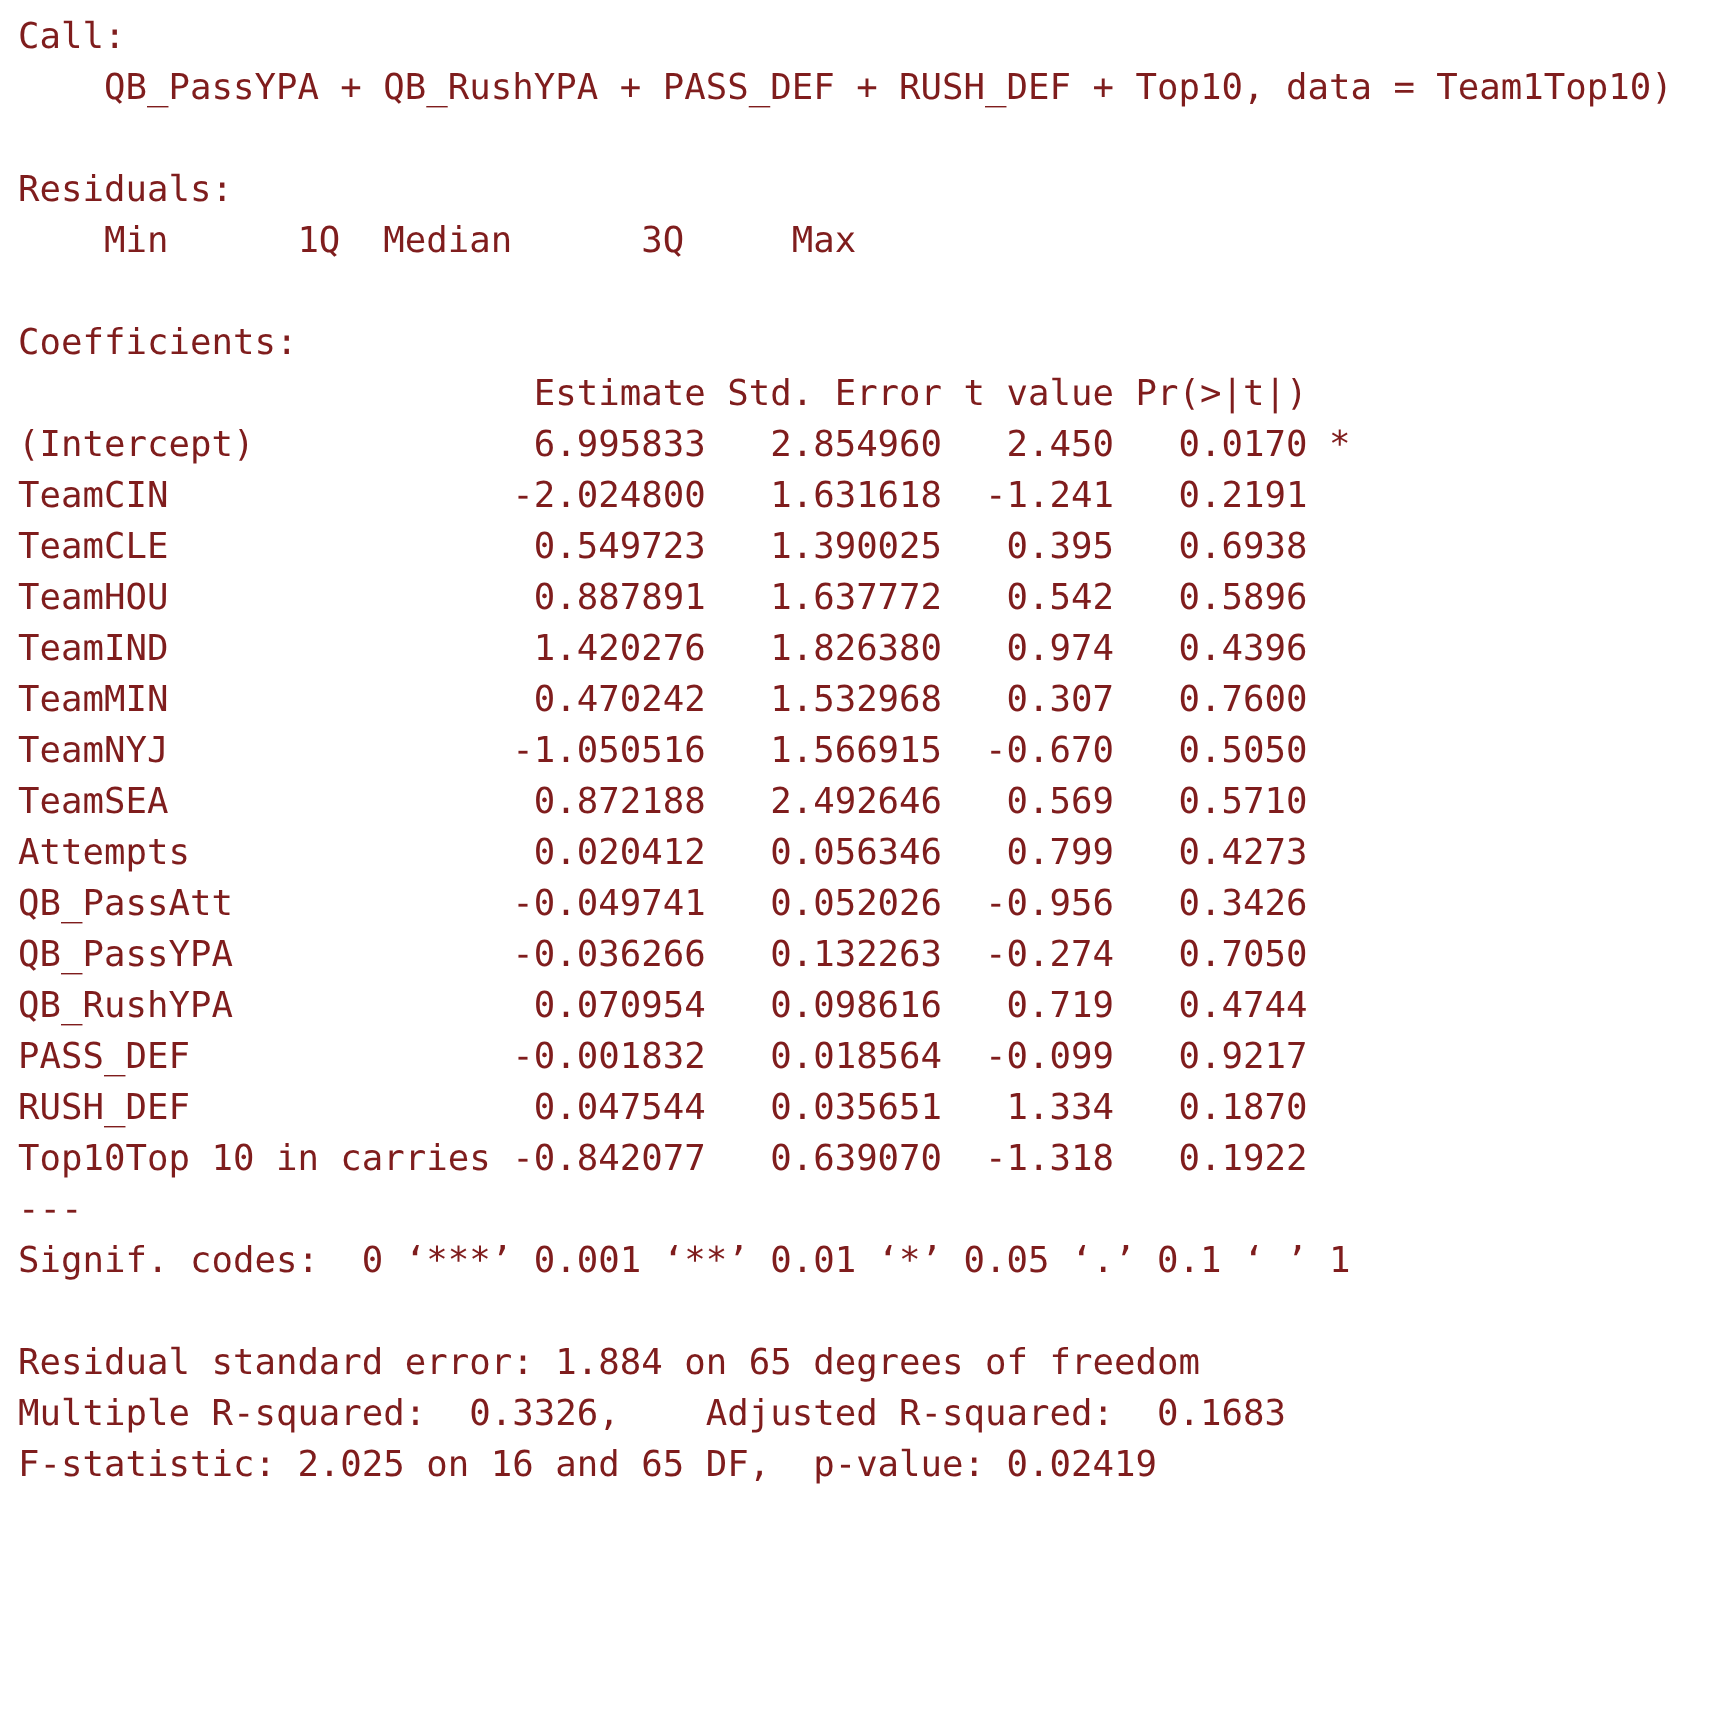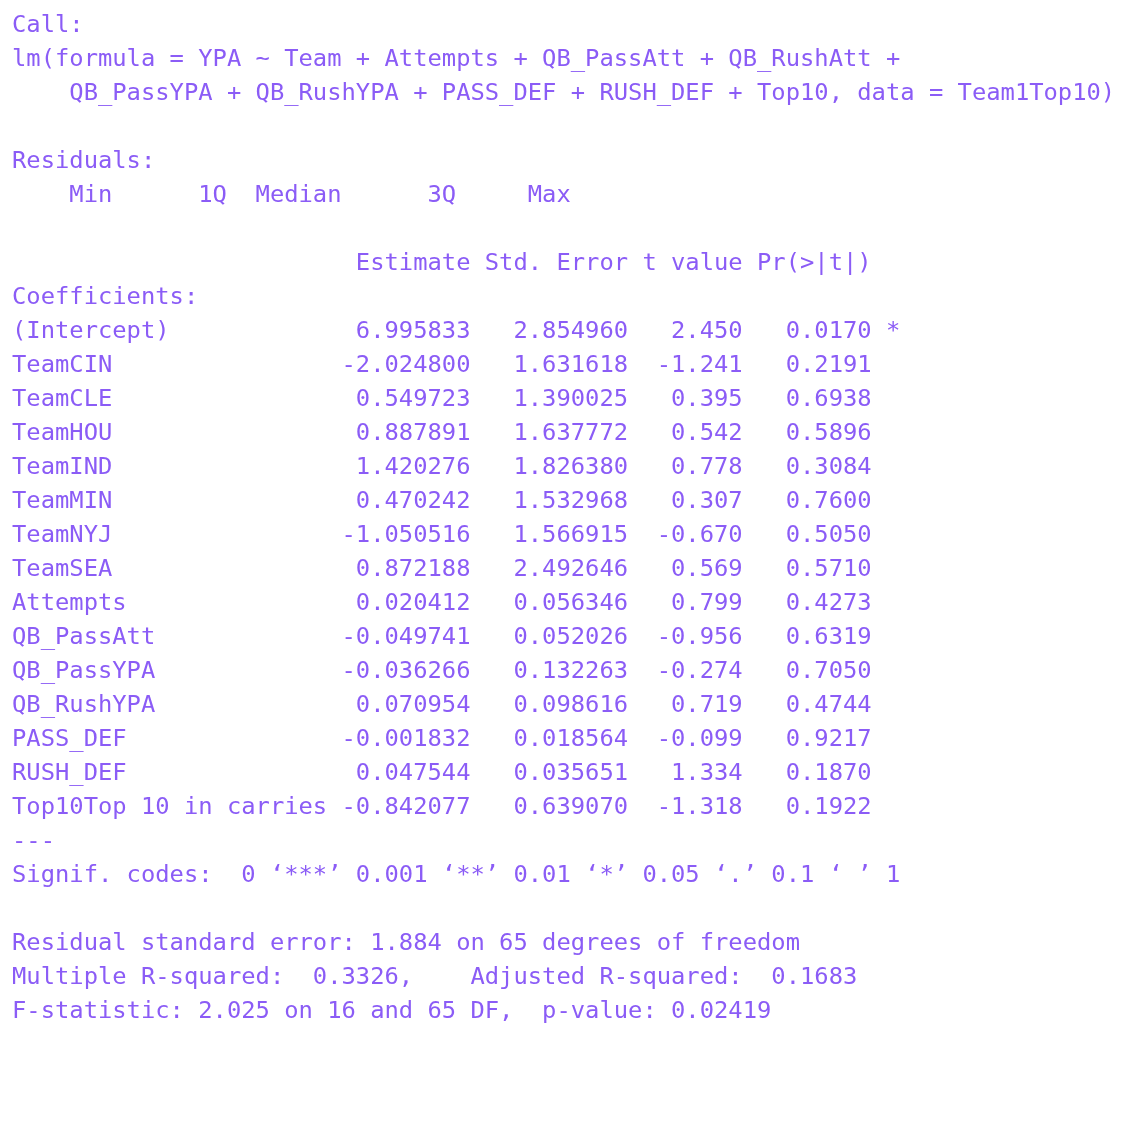--- a/index.html
+++ b/index.html
@@ -9,54 +9,53 @@
   }
   body {
     width: 1148px;
     height: 1144px;
     overflow: hidden;
   }
   .console {
     font-family: "DejaVu Sans Mono", "Liberation Mono", monospace;
     font-size: 23.8px;
     line-height: 34px;
-    color: #8b5cf6;
+    color: #7f1d1d;
     padding: 7px 0 0 12px;
   }
   .line {
     white-space: pre;
     min-height: 34px;
   }
 </style>
 </head>
 <body>
 
 <div class="console">
   <div class="line">Call:</div>
-  <div class="line">lm(formula = YPA ~ Team + Attempts + QB_PassAtt + QB_RushAtt + </div>
   <div class="line">    QB_PassYPA + QB_RushYPA + PASS_DEF + RUSH_DEF + Top10, data = Team1Top10)</div>
   <div class="line"></div>
 
   <div class="line">Residuals:</div>
   <div class="line" id="res-header">    Min      1Q  Median      3Q     Max</div>
   <div class="line"></div>
 
+  <div class="line">Coefficients:</div>
   <div class="line" id="coef-header">                        Estimate Std. Error t value Pr(&gt;|t|)</div>
-  <div class="line">Coefficients:</div>
   <div id="coef-rows">
       <div class="line">(Intercept)             6.995833   2.854960   2.450   0.0170 *</div>
       <div class="line">TeamCIN                -2.024800   1.631618  -1.241   0.2191</div>
       <div class="line">TeamCLE                 0.549723   1.390025   0.395   0.6938</div>
       <div class="line">TeamHOU                 0.887891   1.637772   0.542   0.5896</div>
-      <div class="line">TeamIND                 1.420276   1.826380   0.778   0.3084</div>
+      <div class="line">TeamIND                 1.420276   1.826380   0.974   0.4396</div>
       <div class="line">TeamMIN                 0.470242   1.532968   0.307   0.7600</div>
       <div class="line">TeamNYJ                -1.050516   1.566915  -0.670   0.5050</div>
       <div class="line">TeamSEA                 0.872188   2.492646   0.569   0.5710</div>
       <div class="line">Attempts                0.020412   0.056346   0.799   0.4273</div>
-      <div class="line">QB_PassAtt             -0.049741   0.052026  -0.956   0.6319</div>
+      <div class="line">QB_PassAtt             -0.049741   0.052026  -0.956   0.3426</div>
       <div class="line">QB_PassYPA             -0.036266   0.132263  -0.274   0.7050</div>
       <div class="line">QB_RushYPA              0.070954   0.098616   0.719   0.4744</div>
       <div class="line">PASS_DEF               -0.001832   0.018564  -0.099   0.9217</div>
       <div class="line">RUSH_DEF                0.047544   0.035651   1.334   0.1870</div>
       <div class="line">Top10Top 10 in carries -0.842077   0.639070  -1.318   0.1922</div>
     </div>
 
   <div class="line">---</div>
   <div class="line">Signif. codes:  0 ‘***’ 0.001 ‘**’ 0.01 ‘*’ 0.05 ‘.’ 0.1 ‘ ’ 1</div>
   <div class="line"></div>

